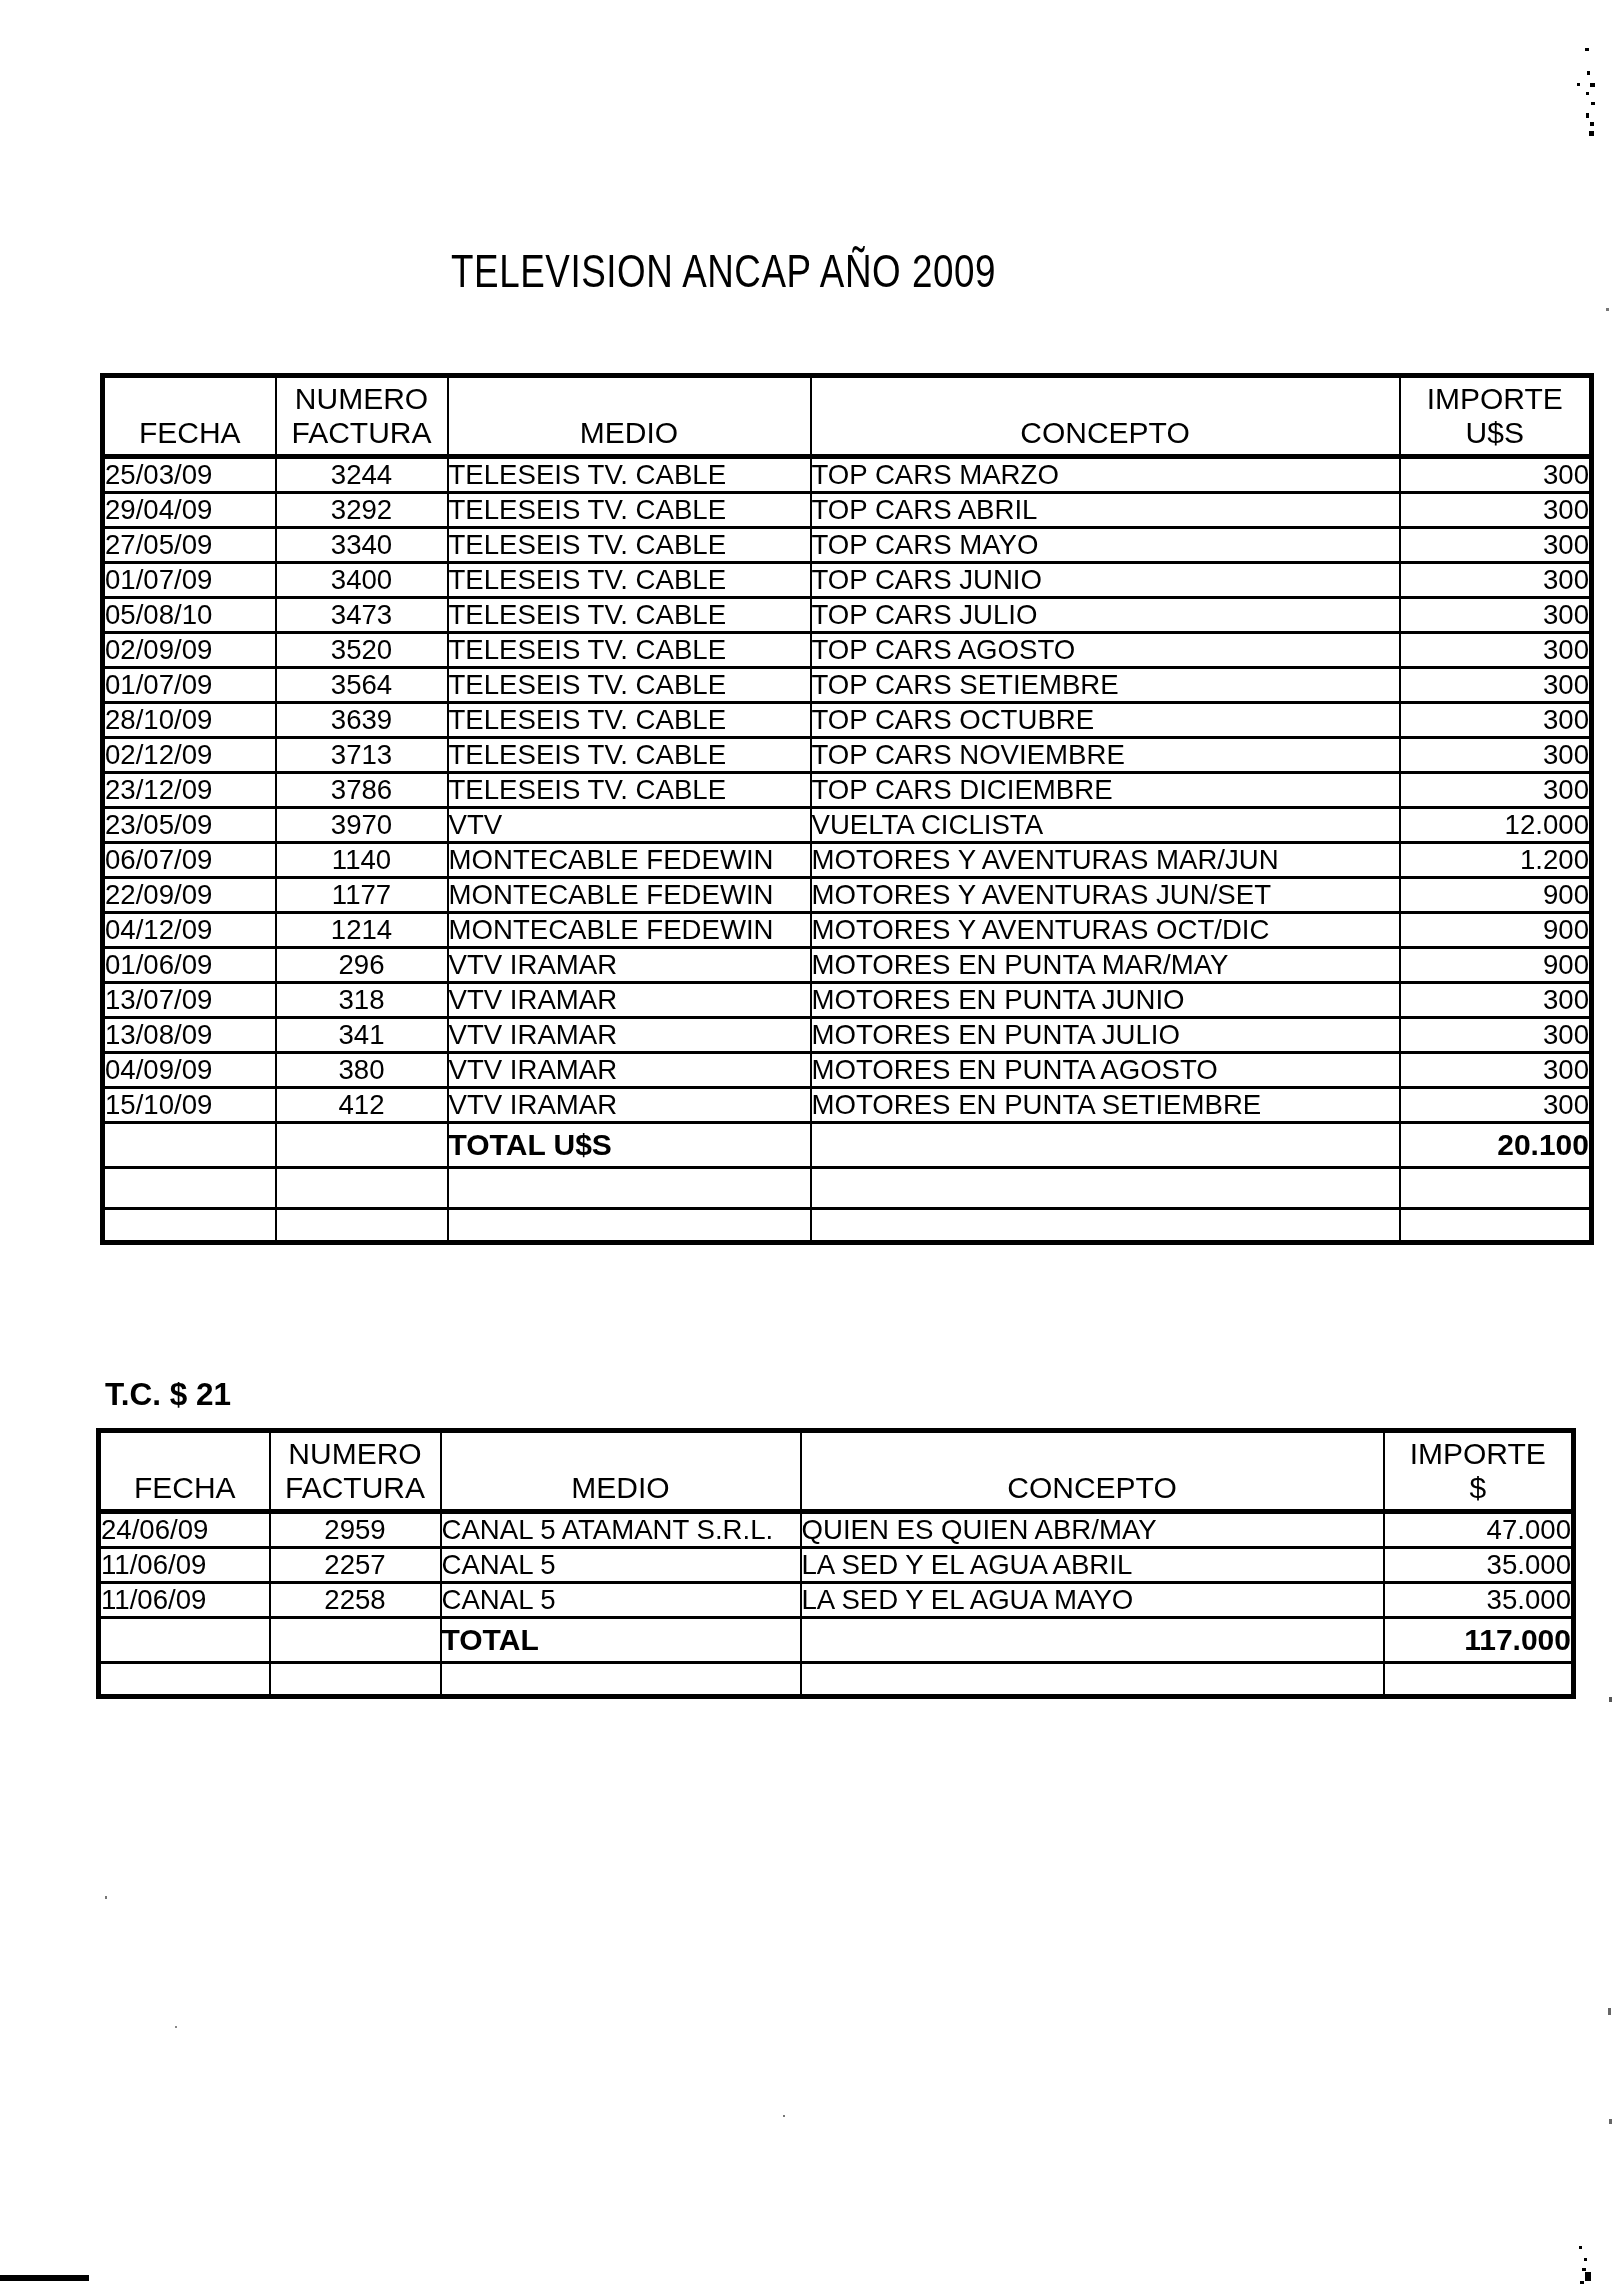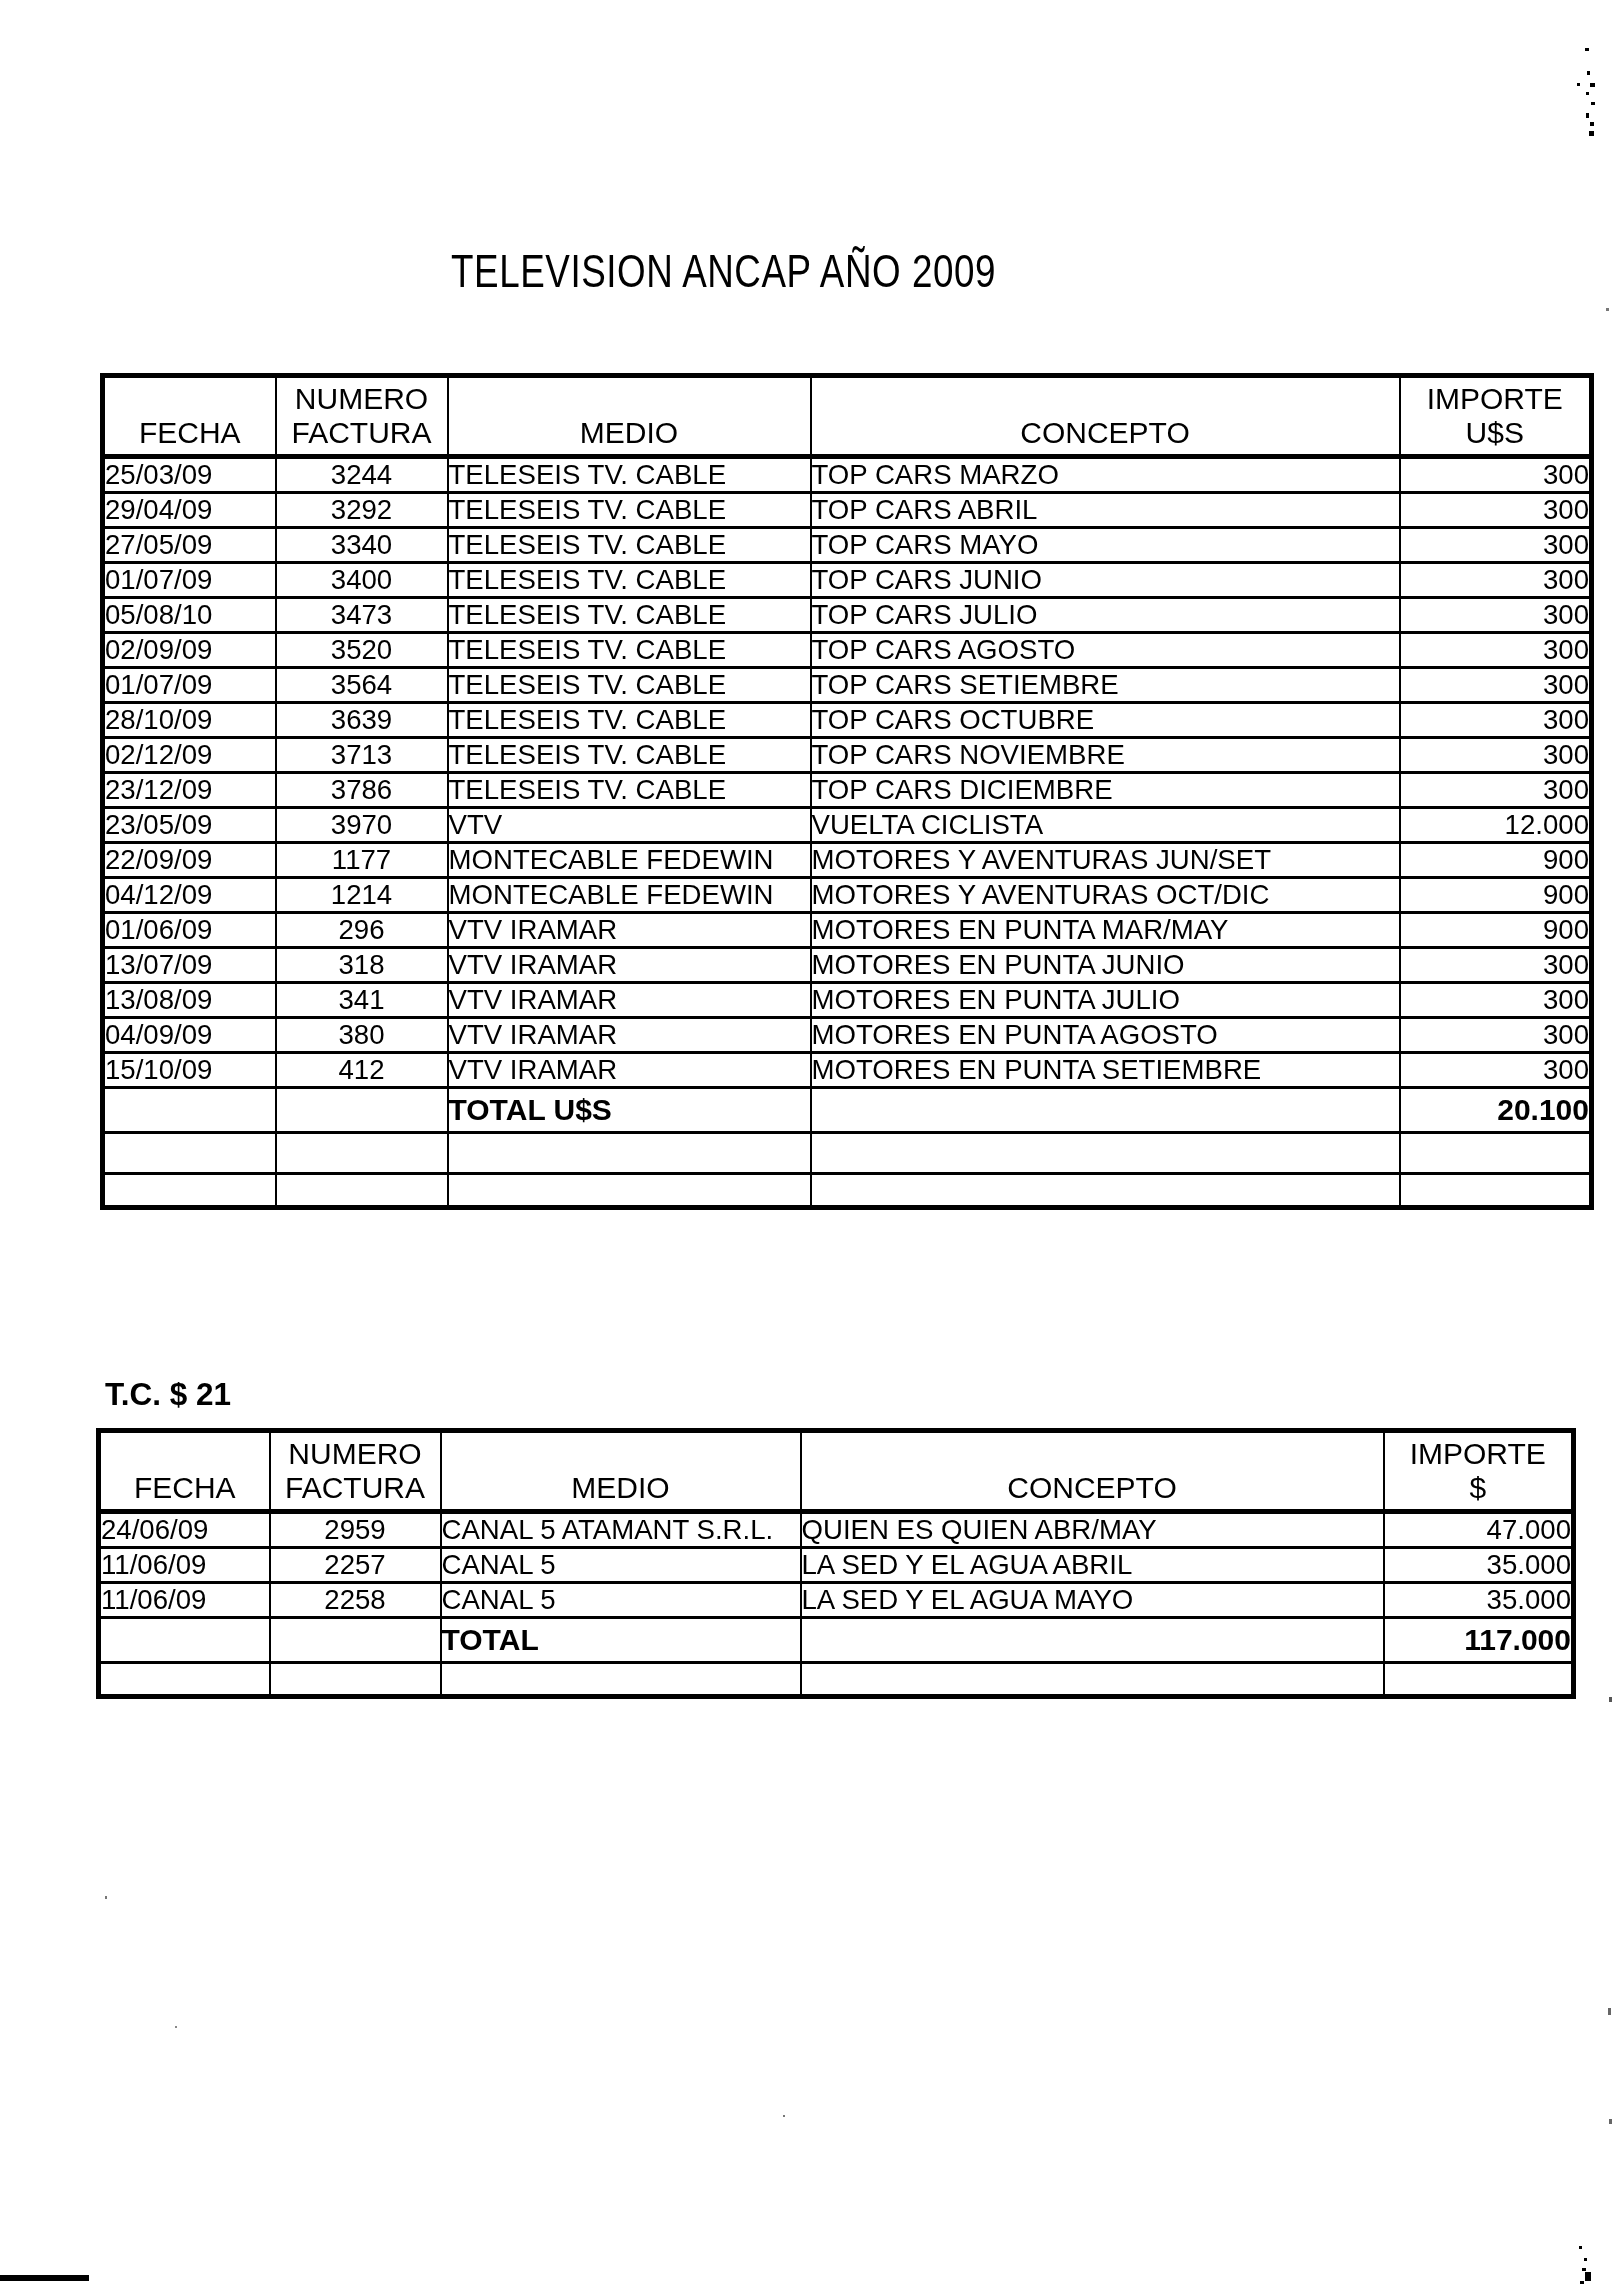--- a/index.html
+++ b/index.html
@@ -175,20 +175,27 @@
           <td class="c-medio">TELESEIS TV. CABLE</td>
           <td class="c-conc">TOP CARS DICIEMBRE</td>
           <td class="c-imp">300</td>
         </tr>
       <tr>
           <td class="c-fecha">23/05/09</td>
           <td class="c-num">3970</td>
           <td class="c-medio">VTV</td>
           <td class="c-conc">VUELTA CICLISTA</td>
           <td class="c-imp">12.000</td>
+        </tr>
+      <tr>
+          <td class="c-fecha">06/07/09</td>
+          <td class="c-num">1140</td>
+          <td class="c-medio">MONTECABLE FEDEWIN</td>
+          <td class="c-conc">MOTORES Y AVENTURAS MAR/JUN</td>
+          <td class="c-imp">1.200</td>
         </tr>
       <tr>
           <td class="c-fecha">22/09/09</td>
           <td class="c-num">1177</td>
           <td class="c-medio">MONTECABLE FEDEWIN</td>
           <td class="c-conc">MOTORES Y AVENTURAS JUN/SET</td>
           <td class="c-imp">900</td>
         </tr>
       <tr>
           <td class="c-fecha">04/12/09</td>

